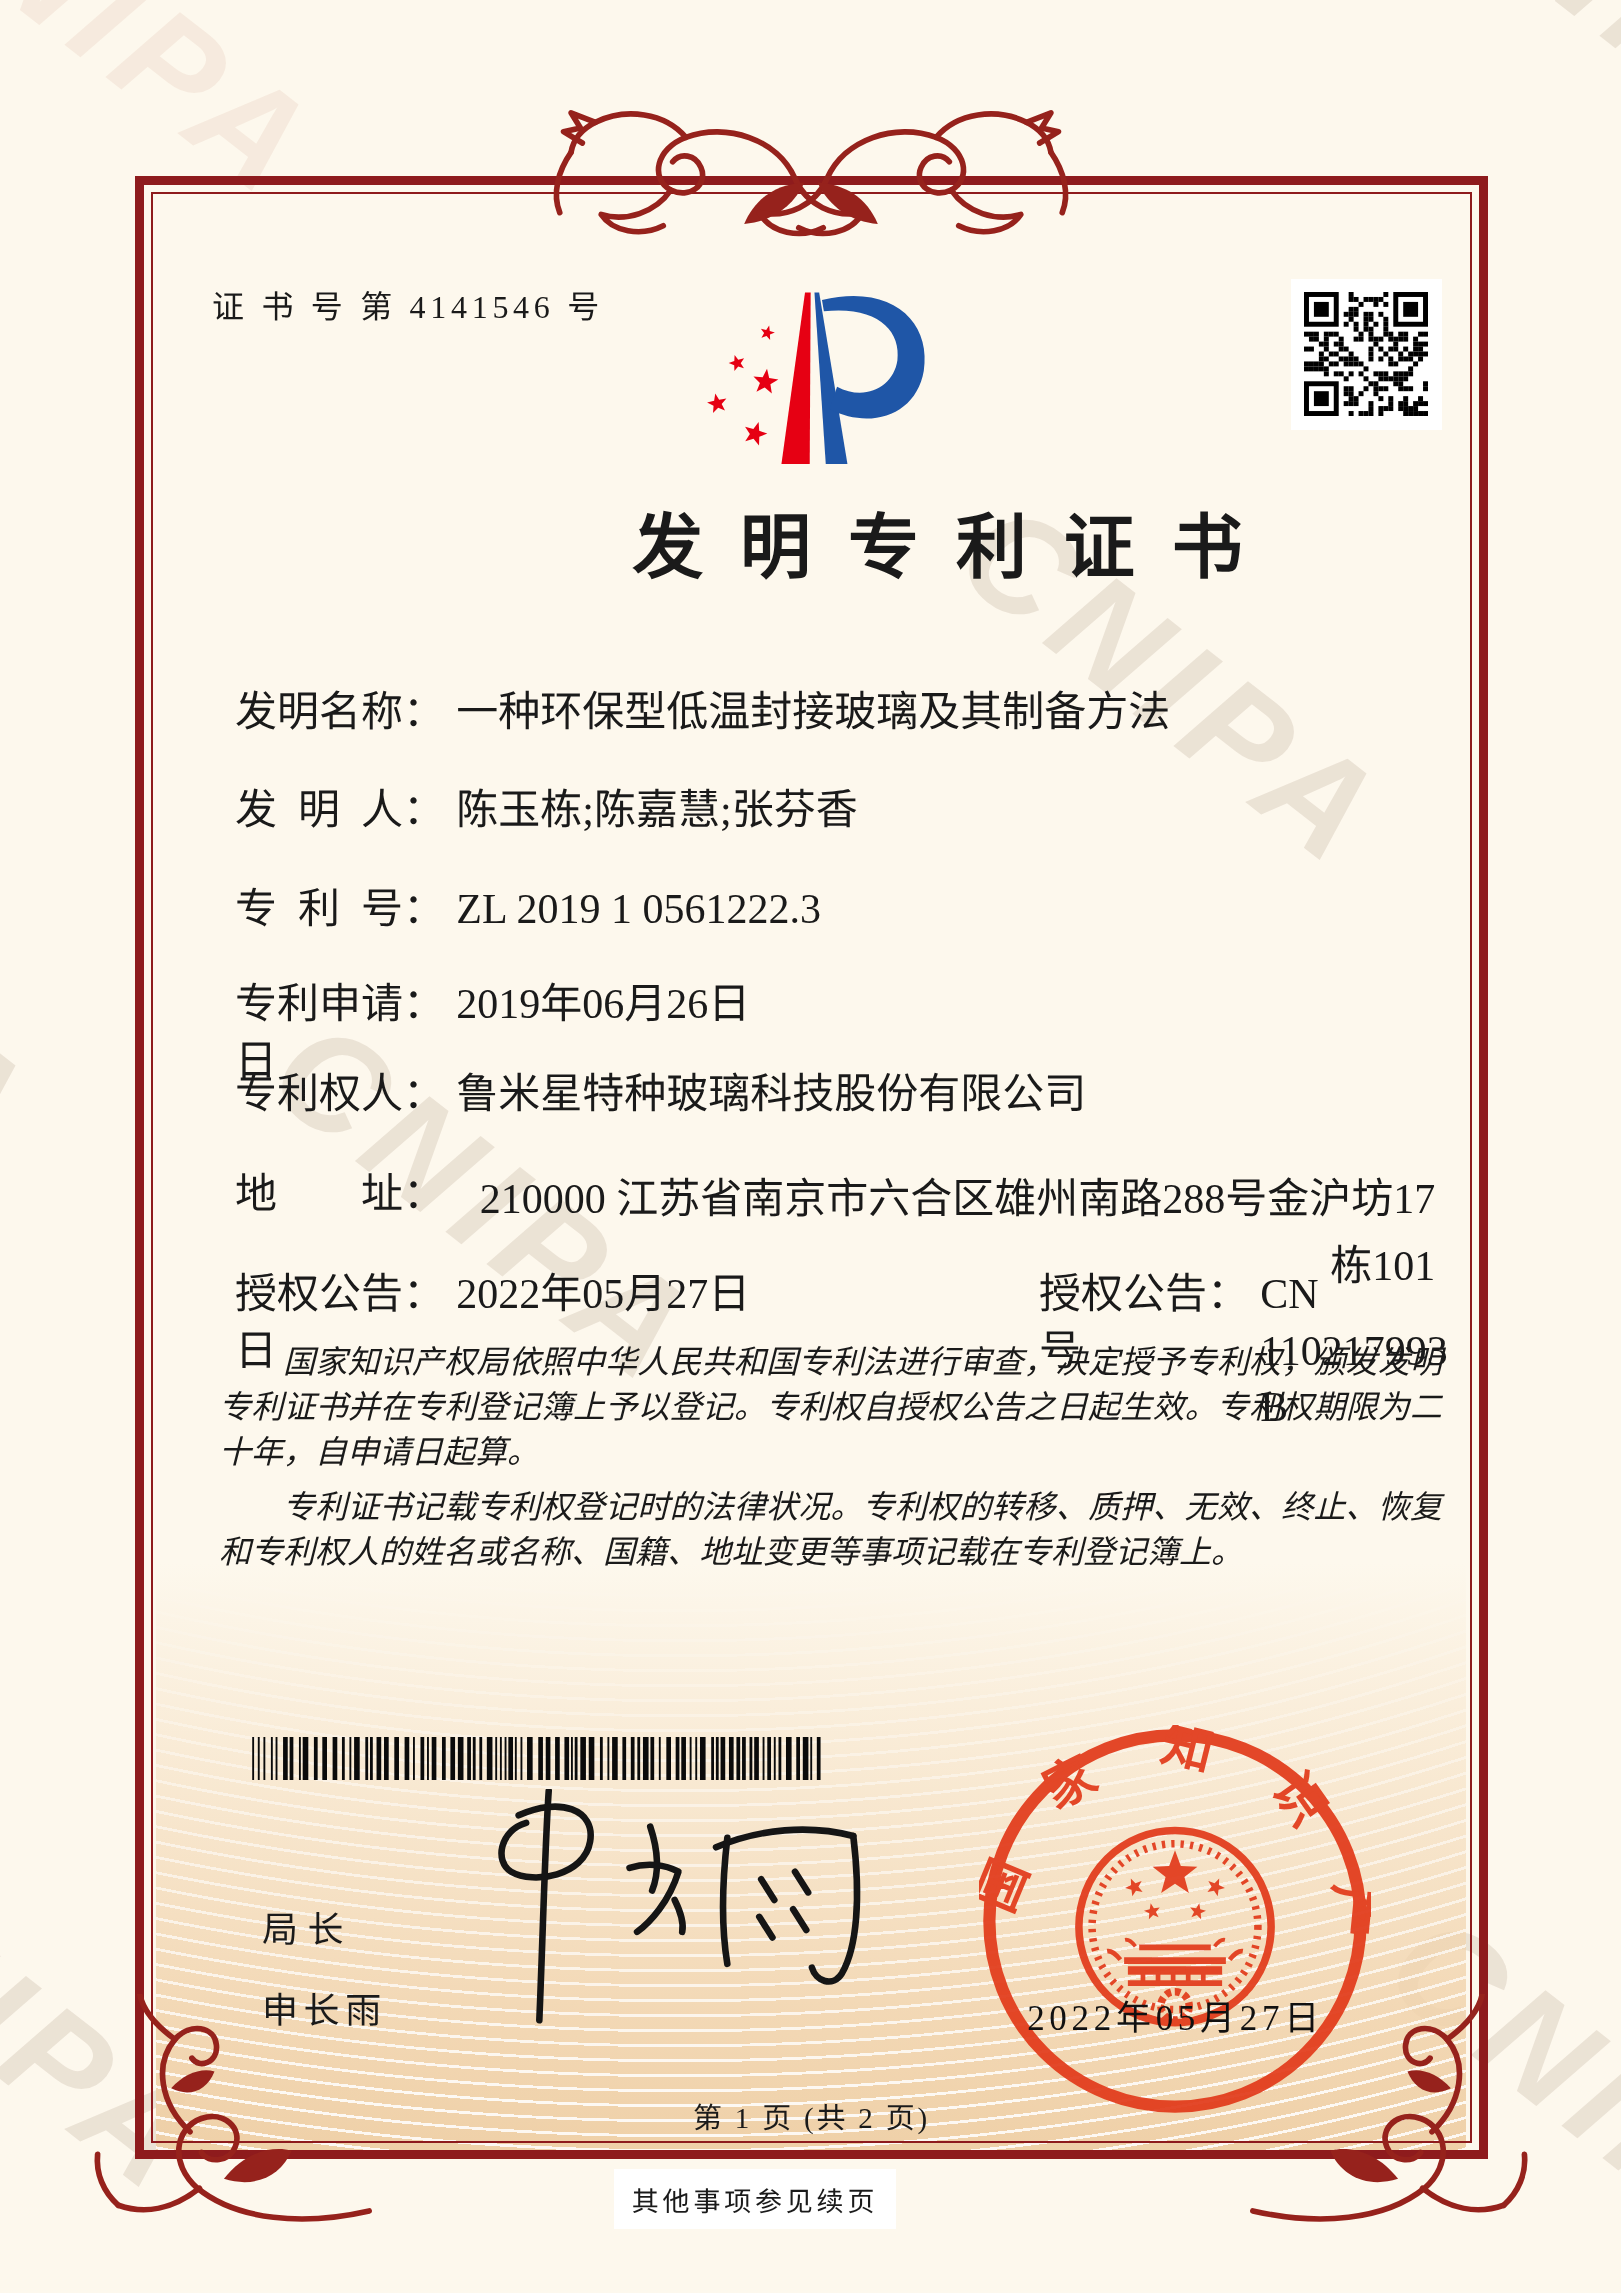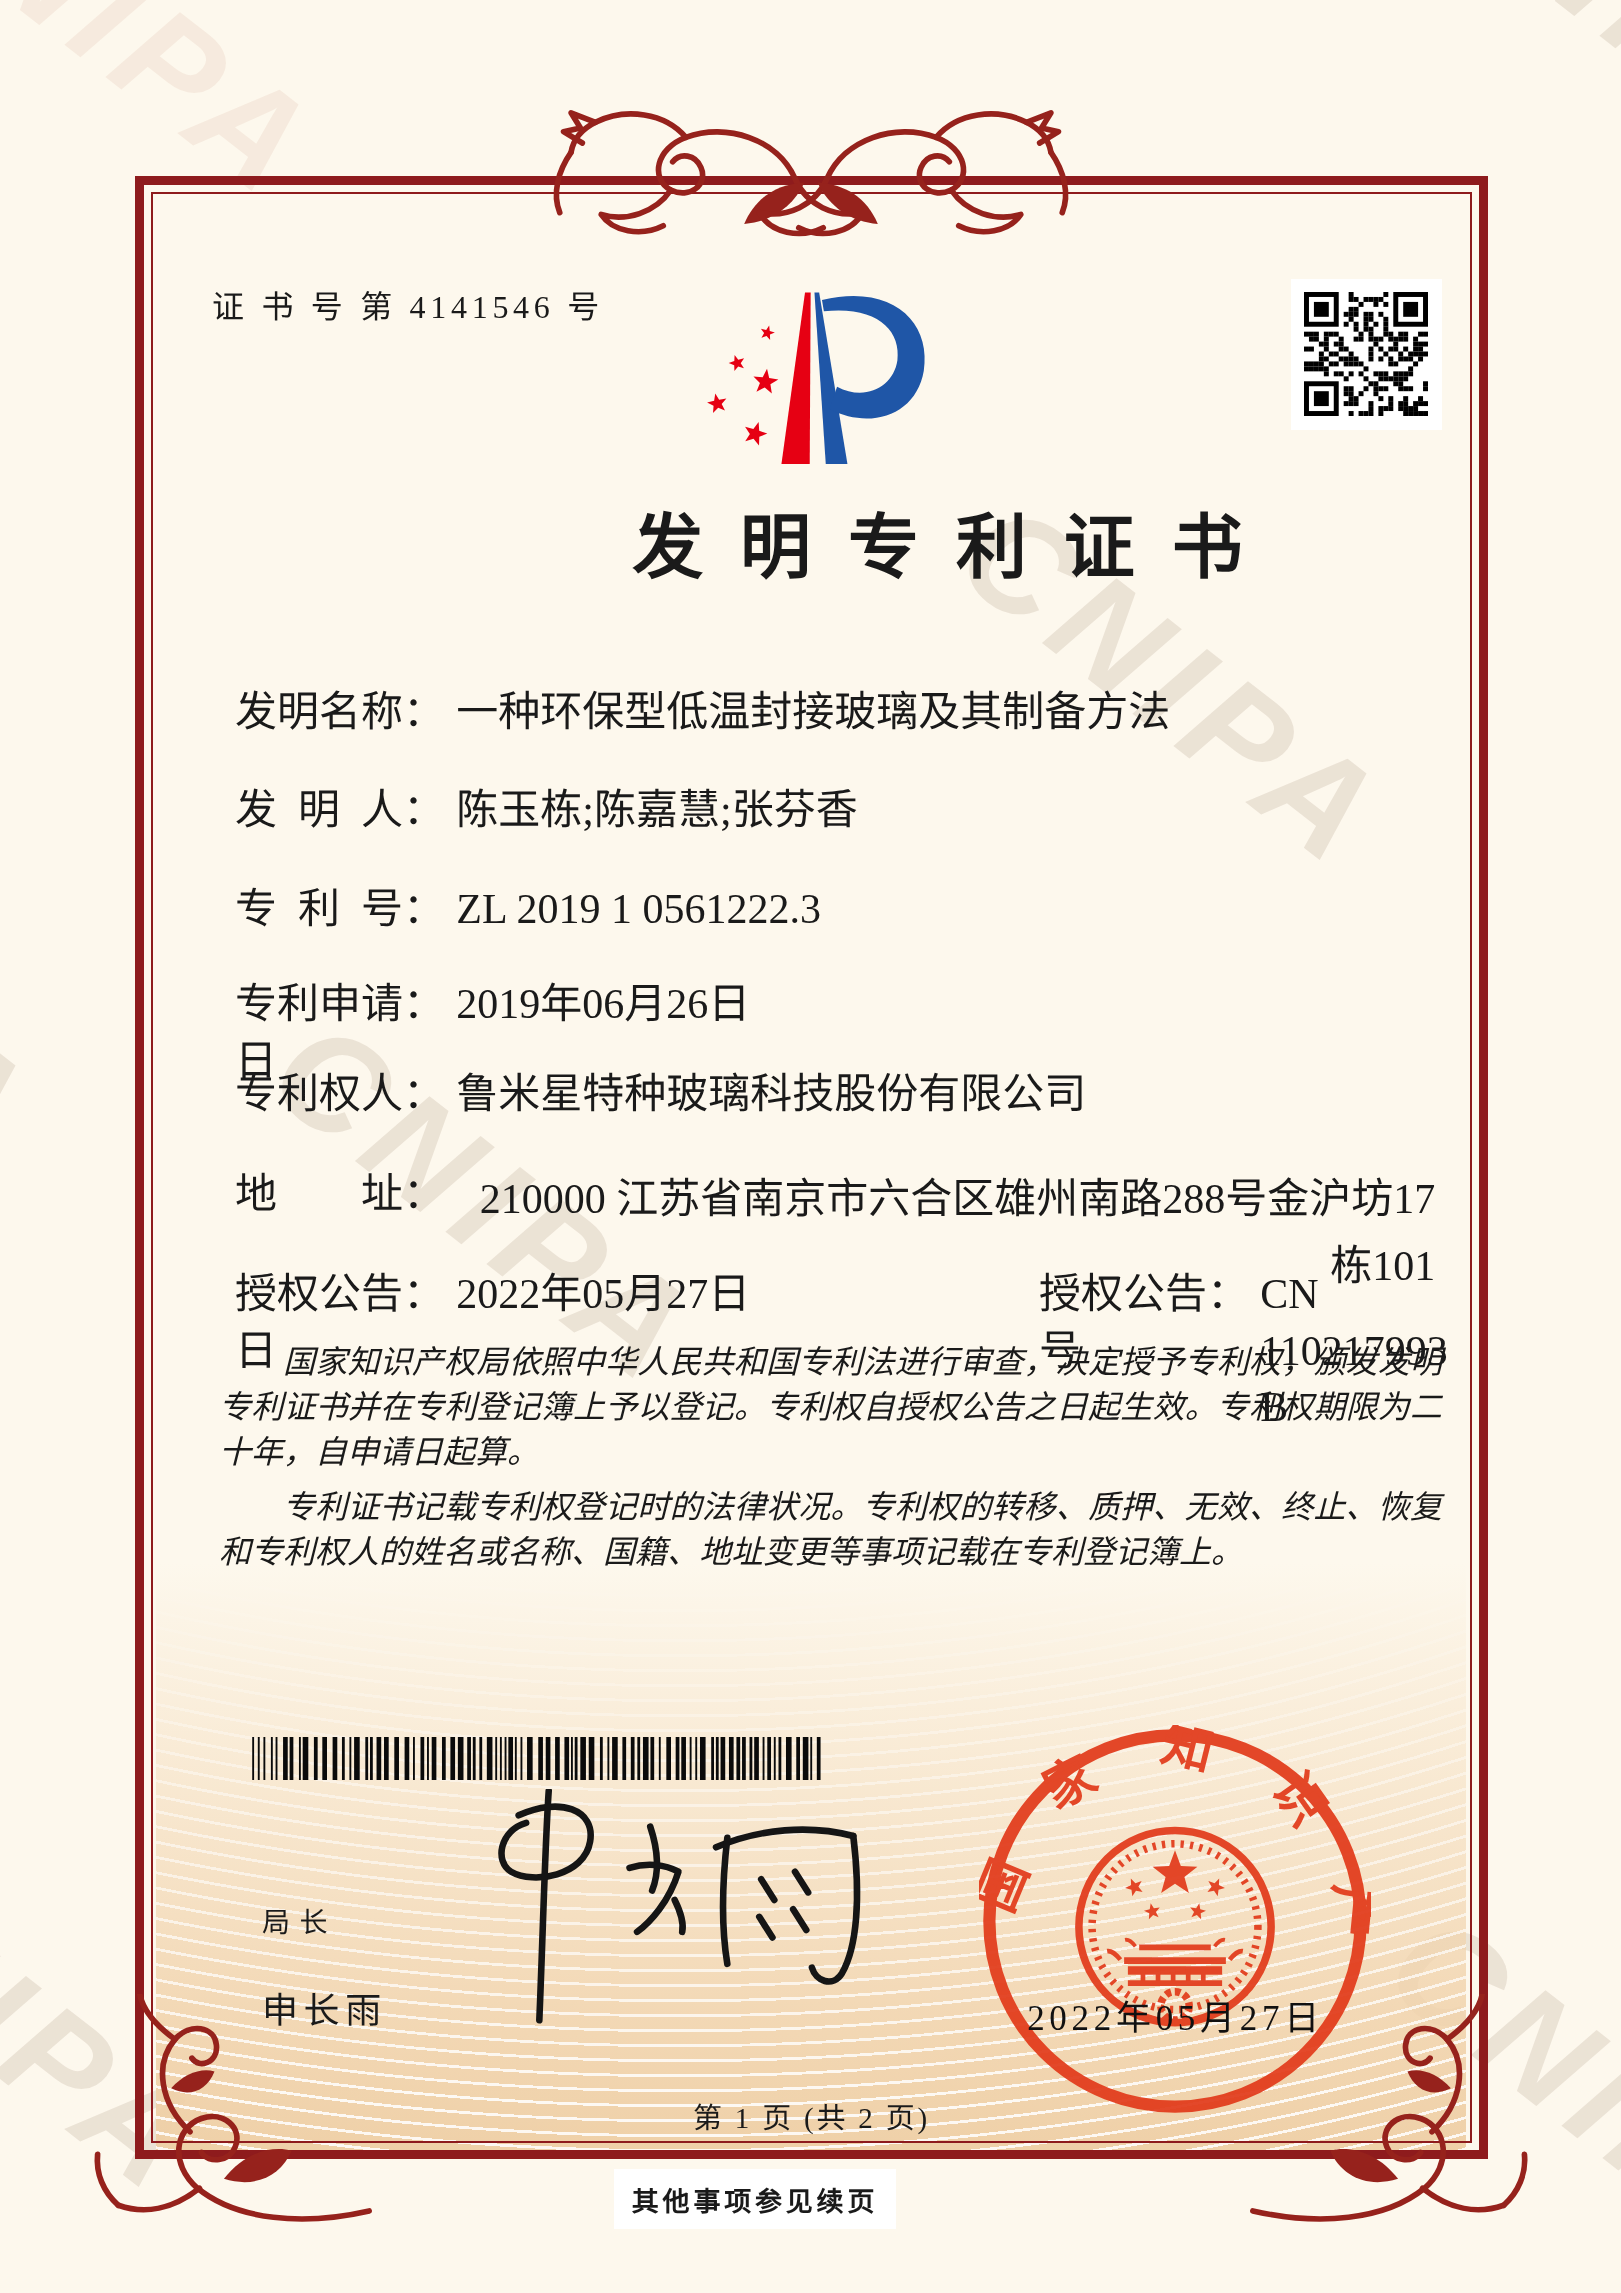--- a/index.html
+++ b/index.html
@@ -44,29 +44,29 @@
   .flabel{display:inline-block;width:168px;text-align:justify;text-align-last:justify;flex:none;}
   .fcolon{flex:none;}
   .fvalue{margin-left:11.3px;}
   .fvalue.addr{width:979px;line-height:1.6;text-align:right;}
   .grant2{position:absolute;left:804px;top:0;display:flex;}
   
   .notice{left:209px;top:1330px;width:1243px;font-size:32px;line-height:45px;text-align:justify;z-index:4;}
   .notice p{margin:10px;text-indent:64px;font-style:italic;}
   
   .barcode{left:250px;top:1737px;z-index:4;}
-  .signer-title{left:262px;top:1900px;font-size:28px;letter-spacing:9.4px;z-index:4;font-family:"Liberation Sans","DejaVu Sans",sans-serif;}
+  .signer-title{left:262px;top:1900px;font-size:36px;letter-spacing:9.4px;z-index:4;font-family:"Liberation Sans","DejaVu Sans",sans-serif;}
   .signer-name{left:262px;top:1981px;font-size:36px;letter-spacing:5.6px;z-index:4;font-family:"Liberation Sans","DejaVu Sans",sans-serif;}
   .signature{left:428px;top:1789px;z-index:4;}
   .seal{left:979px;top:1725px;z-index:5;}
   .seal-date{left:1006px;top:1989px;width:339px;text-align:center;font-size:35px;letter-spacing:4.7px;color:#111;z-index:6;}
   .page-info{left:135px;top:2094px;width:1353px;text-align:center;font-size:29px;letter-spacing:2.8px;z-index:4;}
   .cont-box{
     left:614px;top:2169px;width:282px;height:60px;background:#ffffff;z-index:4;
-    display:flex;align-items:center;justify-content:center;font-size:27px;letter-spacing:3.8px;font-weight:bold;
+    display:flex;align-items:center;justify-content:center;font-size:27px;letter-spacing:3.8px;
   }
   
   .orn{z-index:3;}
   .orn path{stroke:#96221c;stroke-width:6;fill:none;stroke-linecap:round;stroke-linejoin:round;}
   .orn path.leaf{fill:#96221c;stroke:none;}
   .orn.mirror{transform:scaleX(-1);}
 </style>
 </head>
 <body>
 

